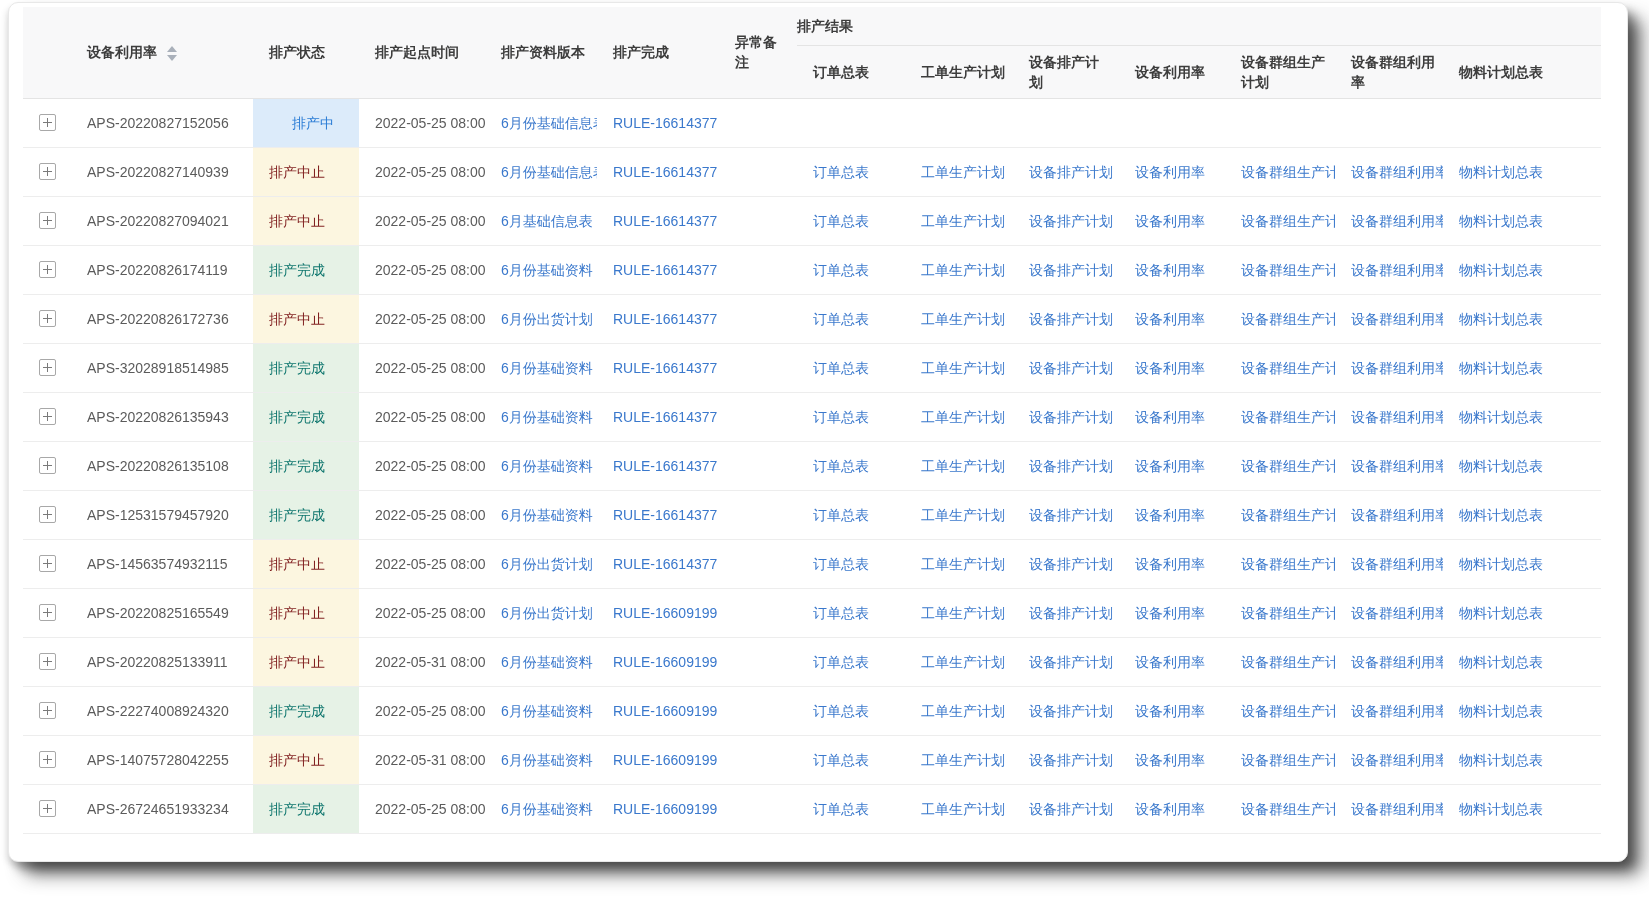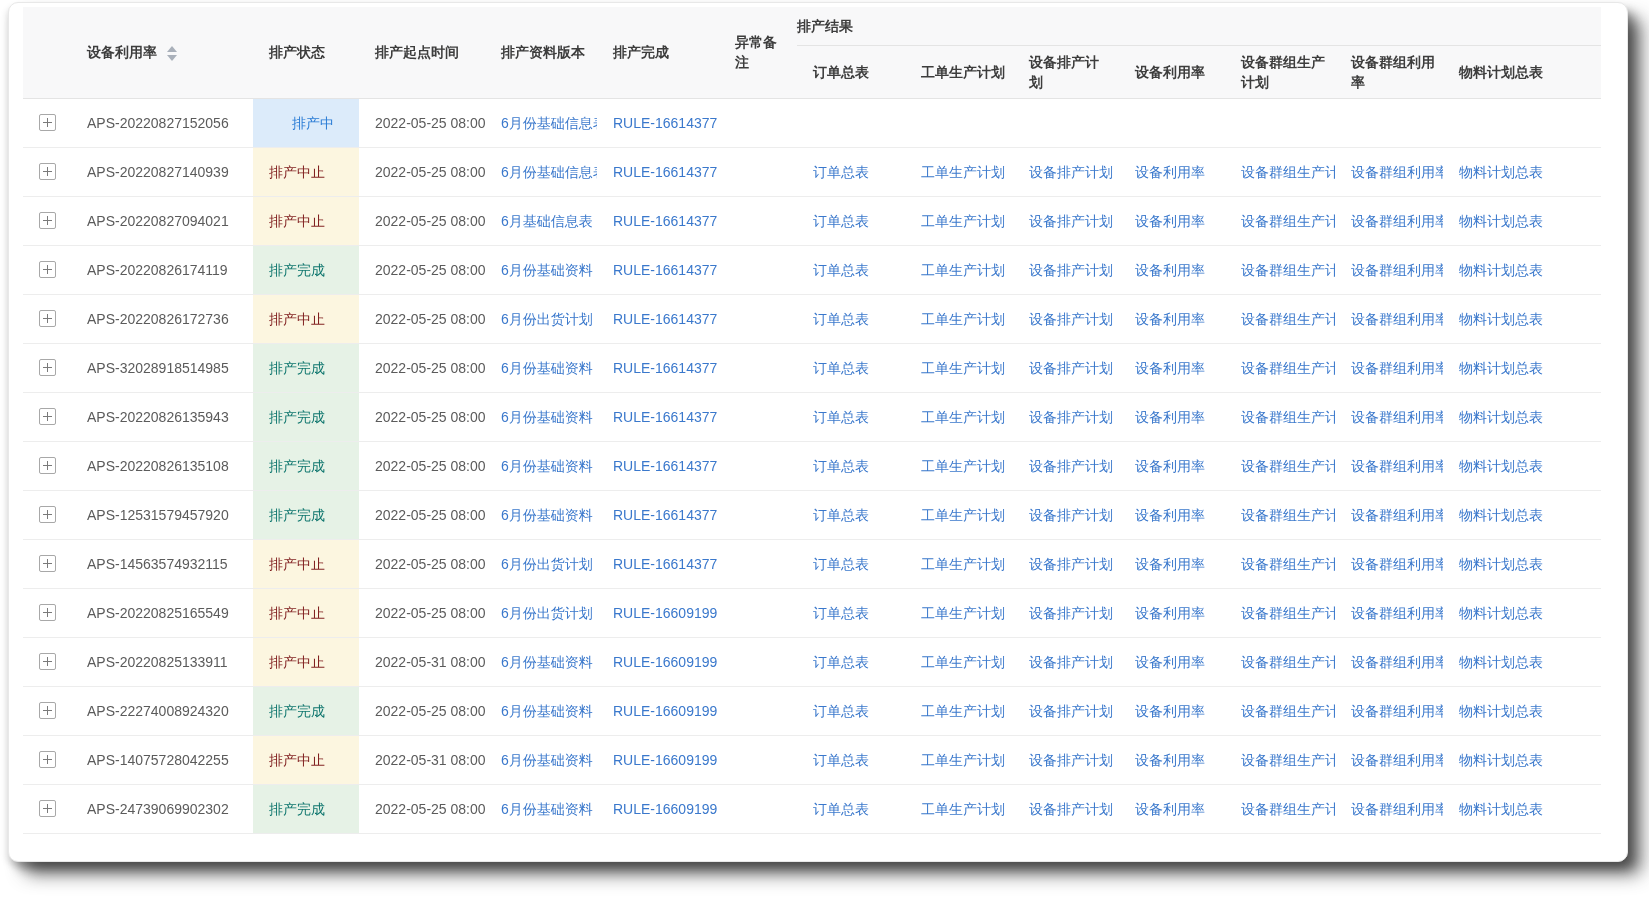--- a/index.html
+++ b/index.html
@@ -340,21 +340,21 @@
     <td><a class="lnk">工单生产计划</a></td>
     <td><a class="lnk">设备排产计划</a></td>
     <td><a class="lnk">设备利用率</a></td>
     <td><a class="lnk">设备群组生产计划</a></td>
     <td><a class="lnk">设备群组利用率</a></td>
     <td><a class="lnk">物料计划总表</a></td>
     <td></td>
   </tr>
         <tr>
     <td class="expand-cell"><span class="expand-icon"></span></td>
-    <td>APS-24739069902302</td>
+    <td>APS-26724651933234</td>
     <td class="status-cell st-done"><span>排产完成</span></td>
     <td class="clip">2022-05-25 08:00</td>
     <td class="clip"><a class="lnk">6月份基础资料</a></td>
     <td class="clip"><a class="lnk">RULE-16609199</a></td>
     <td></td>
     <td><a class="lnk">订单总表</a></td>
     <td><a class="lnk">工单生产计划</a></td>
     <td><a class="lnk">设备排产计划</a></td>
     <td><a class="lnk">设备利用率</a></td>
     <td><a class="lnk">设备群组生产计划</a></td>

